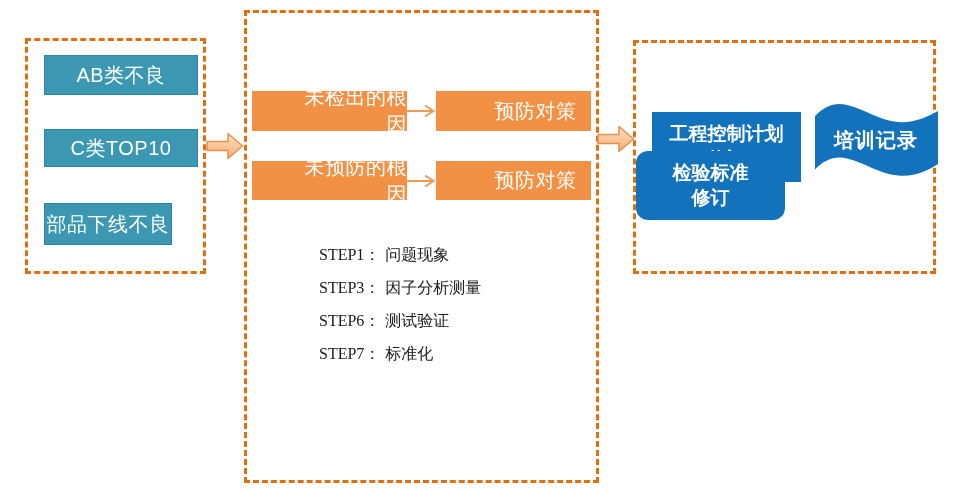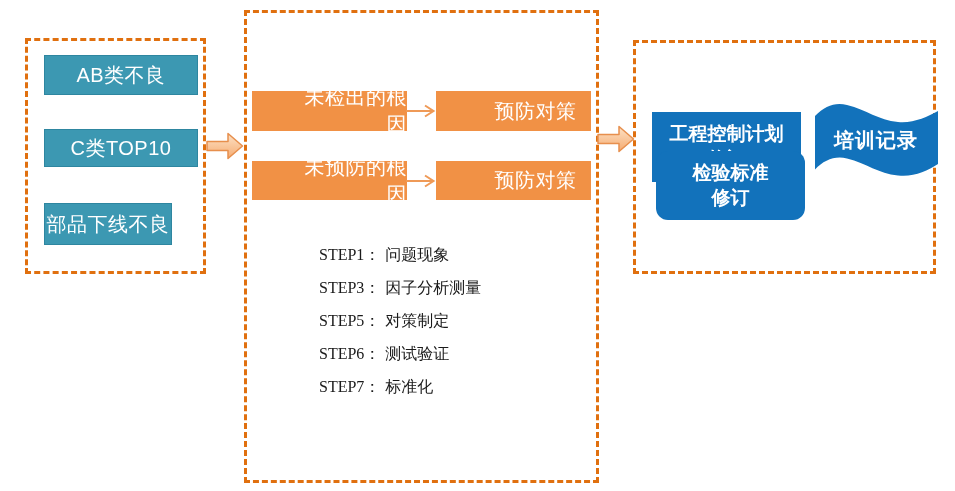--- a/index.html
+++ b/index.html
@@ -83,21 +83,21 @@
   .step-prefix { margin-right: 5px; }
 
   .blue-box {
     background: var(--blue, #1272BB);
     flex-direction: column;
     font-size: 19px;
     font-weight: 700;
     line-height: 1.3;
   }
   .blue-1 { left: 16px; top: 33px;  width: 149px; height: 70px; margin-top: 36px; }
-  .blue-2 { left: 20px; top: 108px; width: 149px; height: 69px; border-radius: 12px; }
+  .blue-2 { left: 0; top: 108px; width: 149px; height: 69px; border-radius: 12px; }
 
   .flag-wrap {
     position: absolute;
     left: 175px;
     top: 57px;
     width: 130px;
     height: 82px;
   }
   .flag-label {
     position: absolute;
@@ -173,24 +173,20 @@
     <div class="steps">
       <div class="step-row">
         <span class="step-prefix">STEP1：</span>
         <span>问题现象</span>
       </div>
       <div class="step-row">
         <span class="step-prefix">STEP3：</span>
         <span>因子分析测量</span>
       </div>
       <div class="step-row">
-        <span class="step-prefix">STEP5：</span>
-        <span>对策制定</span>
-      </div>
-      <div class="step-row">
         <span class="step-prefix">STEP6：</span>
         <span>测试验证</span>
       </div>
       <div class="step-row">
         <span class="step-prefix">STEP7：</span>
         <span>标准化</span>
       </div>
     </div>
   </div>
 

